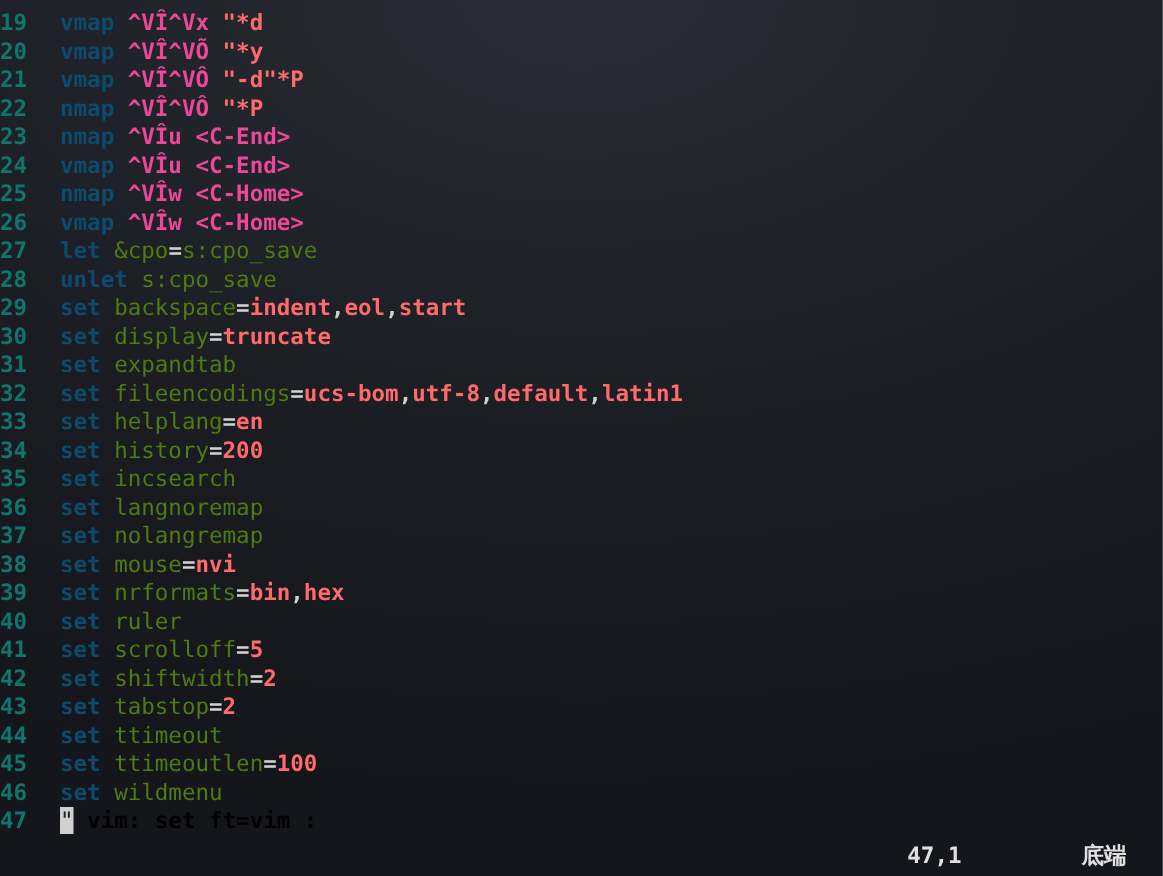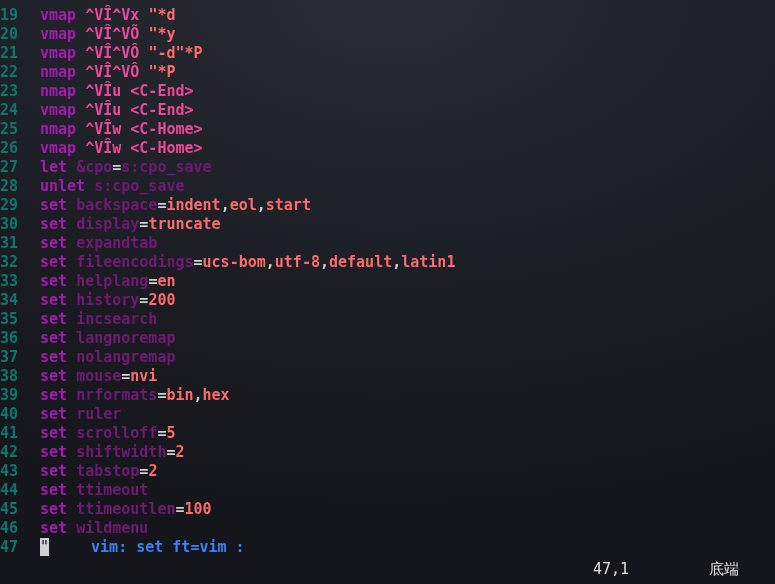--- a/index.html
+++ b/index.html
@@ -22,39 +22,39 @@
   .line { display: flex; }
   .ln {
     width: 32px;
     text-align: left;
     color: #0f766e;
     padding-right: 8px;
     flex-shrink: 0;
     font-weight: bold;
   }
   .code { flex: 1; }
-  .kw-cmd   { color: #a21caf; font-weight: bold; }  
-  .opt      { color: #701a75; font-weight: bold; }     
+  .kw-cmd   { color: #0c4a6e; font-weight: bold; }  
+  .opt      { color: #4d7c0f; font-weight: normal; }     
   .red      { color: #ff6a6a; font-weight: bold; }
   .cyan     { color: #ec4899; font-weight: bold; }
   .str      { color: #ec4899; font-weight: bold; }
   .punct    { color: #d1d1d1; font-weight: bold; }
-  .comment  { color: #3b82f6; font-weight: bold; margin-left: 33px; }
+  .comment  { color: #000000; font-weight: bold; }
   .cursor   { background: #d0d0d0; color: #1a1c22; }
   .statusbar {
     position: absolute;
     bottom: 0;
     left: 0;
-    right: 16px;
+    right: 4px;
     height: 20px;
     display: flex;
     justify-content: flex-end;
-    align-items: flex-start;
+    align-items: flex-end;
     padding: 0 20px 4px 0;
-    font-weight: normal;
+    font-weight: bold;
     color: #e0e0e0;
     gap: 80px;
   }
   .pos { }
   .loc { }
 </style>
 </head>
 <body>
 
 <div class="editor" id="editor"><div class="line"><span class="ln">19</span><span class="code"><span class="kw-cmd">vmap</span><span class="str"> ^VÎ^Vx </span><span class="red">"*d</span></span></div><div class="line"><span class="ln">20</span><span class="code"><span class="kw-cmd">vmap</span><span class="str"> ^VÎ^VÕ </span><span class="red">"*y</span></span></div><div class="line"><span class="ln">21</span><span class="code"><span class="kw-cmd">vmap</span><span class="str"> ^VÎ^VÔ </span><span class="red">"-d"*P</span></span></div><div class="line"><span class="ln">22</span><span class="code"><span class="kw-cmd">nmap</span><span class="str"> ^VÎ^VÔ </span><span class="red">"*P</span></span></div><div class="line"><span class="ln">23</span><span class="code"><span class="kw-cmd">nmap</span><span class="str"> ^VÎu </span><span class="cyan">&lt;C-End&gt;</span></span></div><div class="line"><span class="ln">24</span><span class="code"><span class="kw-cmd">vmap</span><span class="str"> ^VÎu </span><span class="cyan">&lt;C-End&gt;</span></span></div><div class="line"><span class="ln">25</span><span class="code"><span class="kw-cmd">nmap</span><span class="str"> ^VÎw </span><span class="cyan">&lt;C-Home&gt;</span></span></div><div class="line"><span class="ln">26</span><span class="code"><span class="kw-cmd">vmap</span><span class="str"> ^VÎw </span><span class="cyan">&lt;C-Home&gt;</span></span></div><div class="line"><span class="ln">27</span><span class="code"><span class="kw-cmd">let</span><span class="str"> </span><span class="opt">&amp;cpo</span><span class="punct">=</span><span class="opt">s:cpo_save</span></span></div><div class="line"><span class="ln">28</span><span class="code"><span class="kw-cmd">unlet</span><span class="str"> </span><span class="opt">s:cpo_save</span></span></div><div class="line"><span class="ln">29</span><span class="code"><span class="kw-cmd">set</span><span class="str"> </span><span class="opt">backspace</span><span class="punct">=</span><span class="red">indent</span><span class="punct">,</span><span class="red">eol</span><span class="punct">,</span><span class="red">start</span></span></div><div class="line"><span class="ln">30</span><span class="code"><span class="kw-cmd">set</span><span class="str"> </span><span class="opt">display</span><span class="punct">=</span><span class="red">truncate</span></span></div><div class="line"><span class="ln">31</span><span class="code"><span class="kw-cmd">set</span><span class="str"> </span><span class="opt">expandtab</span></span></div><div class="line"><span class="ln">32</span><span class="code"><span class="kw-cmd">set</span><span class="str"> </span><span class="opt">fileencodings</span><span class="punct">=</span><span class="red">ucs-bom</span><span class="punct">,</span><span class="red">utf-8</span><span class="punct">,</span><span class="red">default</span><span class="punct">,</span><span class="red">latin1</span></span></div><div class="line"><span class="ln">33</span><span class="code"><span class="kw-cmd">set</span><span class="str"> </span><span class="opt">helplang</span><span class="punct">=</span><span class="red">en</span></span></div><div class="line"><span class="ln">34</span><span class="code"><span class="kw-cmd">set</span><span class="str"> </span><span class="opt">history</span><span class="punct">=</span><span class="red">200</span></span></div><div class="line"><span class="ln">35</span><span class="code"><span class="kw-cmd">set</span><span class="str"> </span><span class="opt">incsearch</span></span></div><div class="line"><span class="ln">36</span><span class="code"><span class="kw-cmd">set</span><span class="str"> </span><span class="opt">langnoremap</span></span></div><div class="line"><span class="ln">37</span><span class="code"><span class="kw-cmd">set</span><span class="str"> </span><span class="opt">nolangremap</span></span></div><div class="line"><span class="ln">38</span><span class="code"><span class="kw-cmd">set</span><span class="str"> </span><span class="opt">mouse</span><span class="punct">=</span><span class="red">nvi</span></span></div><div class="line"><span class="ln">39</span><span class="code"><span class="kw-cmd">set</span><span class="str"> </span><span class="opt">nrformats</span><span class="punct">=</span><span class="red">bin</span><span class="punct">,</span><span class="red">hex</span></span></div><div class="line"><span class="ln">40</span><span class="code"><span class="kw-cmd">set</span><span class="str"> </span><span class="opt">ruler</span></span></div><div class="line"><span class="ln">41</span><span class="code"><span class="kw-cmd">set</span><span class="str"> </span><span class="opt">scrolloff</span><span class="punct">=</span><span class="red">5</span></span></div><div class="line"><span class="ln">42</span><span class="code"><span class="kw-cmd">set</span><span class="str"> </span><span class="opt">shiftwidth</span><span class="punct">=</span><span class="red">2</span></span></div><div class="line"><span class="ln">43</span><span class="code"><span class="kw-cmd">set</span><span class="str"> </span><span class="opt">tabstop</span><span class="punct">=</span><span class="red">2</span></span></div><div class="line"><span class="ln">44</span><span class="code"><span class="kw-cmd">set</span><span class="str"> </span><span class="opt">ttimeout</span></span></div><div class="line"><span class="ln">45</span><span class="code"><span class="kw-cmd">set</span><span class="str"> </span><span class="opt">ttimeoutlen</span><span class="punct">=</span><span class="red">100</span></span></div><div class="line"><span class="ln">46</span><span class="code"><span class="kw-cmd">set</span><span class="str"> </span><span class="opt">wildmenu</span></span></div><div class="line"><span class="ln">47</span><span class="code"><span class="cursor">"</span><span class="comment"> vim: set ft=vim :</span></span></div></div>

